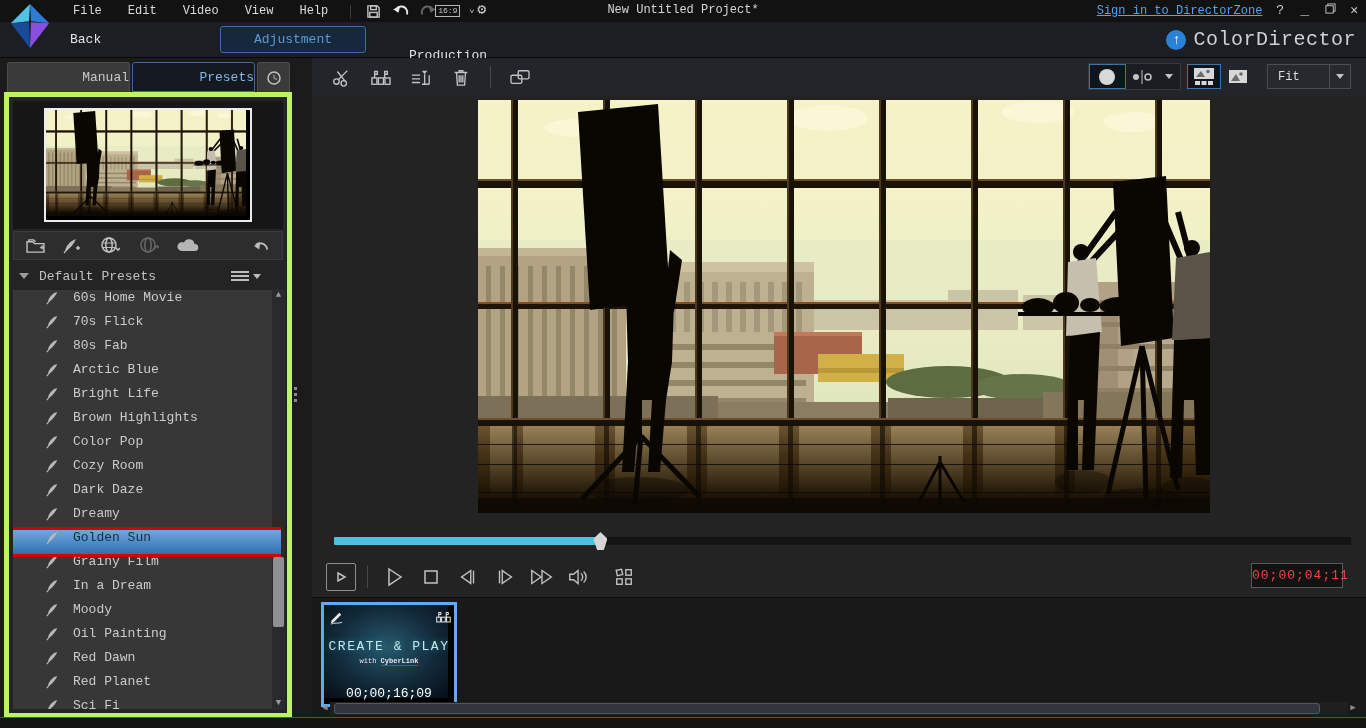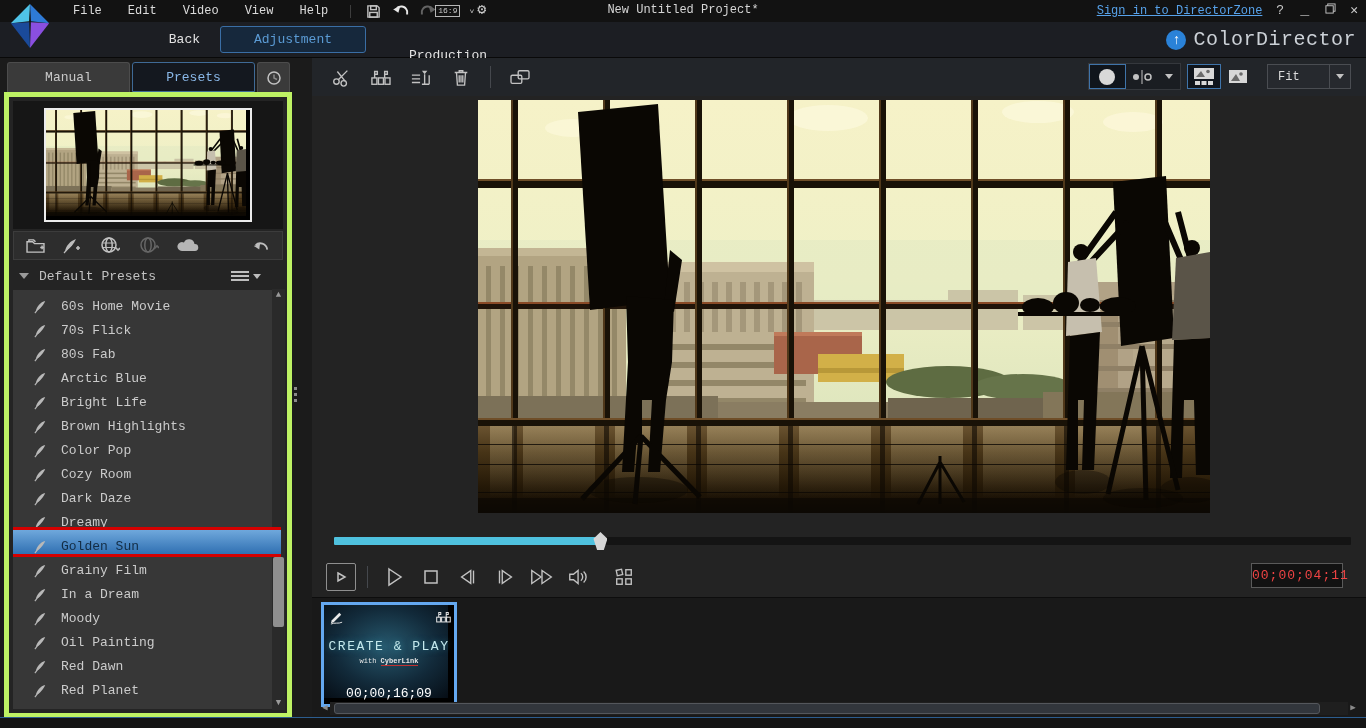--- a/index.html
+++ b/index.html
@@ -16,47 +16,47 @@
   .aspect-box{display:flex;align-items:center;gap:9px;color:#c9c9c9}
   .aspect-rect{border:1px solid #b5b5b5;font-size:8px;padding:0 2px;line-height:10px;color:#c9c9c9}
   .gear{font-size:15px;color:#c9c9c9;line-height:20px}
   .tb-title{position:absolute;left:50%;transform:translateX(-50%);top:3px;font-size:12px;color:#d6d6d6}
   .tb-right{position:absolute;right:8px;top:0;height:22px;display:flex;align-items:center;gap:14px}
   .signin{font-size:12px;color:#57a2ea;text-decoration:underline;cursor:pointer}
   .winbtn{color:#c9c9c9;font-size:13px;line-height:22px;cursor:pointer}
   
   .navbar{position:absolute;left:0;top:22px;right:0;height:35px;background:#1c1e23;border-bottom:1px solid #090909}
   .applogo{position:absolute;left:7px;top:1px;width:46px;height:52px;z-index:9}
-  .nav-back{position:absolute;left:70px;top:0;width:130px;height:35px;line-height:35px;text-align:right;font-size:13px;color:#e2e2e2;cursor:pointer}
+  .nav-back{position:absolute;left:70px;top:0;width:130px;height:35px;line-height:35px;text-align:left;font-size:13px;color:#e2e2e2;cursor:pointer}
   .nav-adj{position:absolute;left:220px;top:4px;width:144px;height:25px;line-height:25px;text-align:center;font-size:13px;
            color:#5b9bd5;background:#16283c;border:1px solid #3a6ea5;border-radius:3px;cursor:pointer}
   .nav-prod{position:absolute;left:383px;top:16px;width:130px;height:35px;line-height:35px;text-align:center;font-size:13px;color:#e2e2e2;cursor:pointer}
   .brand{position:absolute;right:10px;top:0;height:35px;display:flex;align-items:center;gap:7px}
   .brand-icon{width:20px;height:20px;border-radius:50%;background:#2a82d8;color:#fff;font-size:14px;line-height:20px;text-align:center;font-weight:bold}
   .brand-name{font-size:20px;color:#ccd1d7;letter-spacing:.5px}
   
   .leftpanel{position:absolute;left:4px;top:58px;width:288px;height:660px}
   .lp-tabs{position:absolute;left:3px;top:4px;height:31px;display:flex;gap:2px}
-  .lp-tab{width:123px;height:30px;line-height:30px;text-align:center;font-size:13px;color:#c9c9c9;
+  .lp-tab{width:123px;height:30px;line-height:30px;text-align:right;font-size:13px;color:#c9c9c9;
           background:#3a3a3a;border:1px solid #4c4c4c;border-bottom:none;border-radius:3px 3px 0 0;cursor:pointer;box-sizing:border-box}
   .lp-tab.active{background:#14181f;color:#8ab8e8;border:1px solid #3f6a96}
   .lp-tab.mini{width:33px;display:flex;align-items:center;justify-content:center}
   .lp-body{position:absolute;left:0;top:34px;right:0;bottom:0;background:#242424;border:5px solid #bef264;box-sizing:border-box}
   .lp-thumb{position:absolute;left:4px;top:4px;right:4px;height:128px;background:#161616;display:flex;align-items:center;justify-content:center}
   .thumb-frame{width:204px;height:110px;border:2px solid #ececec;background:#000;overflow:hidden}
   .lp-iconbar{position:absolute;left:4px;top:134px;right:4px;height:29px;background:#2d2d2d;border:1px solid #3c3c3c;
               display:flex;align-items:center;padding:0 10px;gap:15px;box-sizing:border-box}
   .lp-iconbar .grow{flex:1}
   .lp-header{position:absolute;left:0;top:166px;right:16px;height:26px;display:flex;align-items:center;padding:0 10px;box-sizing:border-box}
   .tri-down{width:0;height:0;border-left:5px solid transparent;border-right:5px solid transparent;border-top:6px solid #9a9a9a}
   .lp-header-label{margin-left:10px;font-size:13px;color:#c2c2c2;flex:1}
   .hamb{display:flex;align-items:center;gap:3px;cursor:pointer}
   .tri-sm{width:0;height:0;border-left:4px solid transparent;border-right:4px solid transparent;border-top:5px solid #bdbdbd}
   .lp-list{position:absolute;left:4px;top:193px;width:268px;bottom:4px;background:#373737;overflow:hidden}
-  .preset-row{height:24px;display:flex;align-items:flex-end;padding-left:20px;gap:13px;cursor:pointer;box-sizing:border-box}
+  .preset-row{height:24px;display:flex;align-items:flex-start;padding-left:32px;gap:13px;cursor:pointer;box-sizing:border-box}
   .preset-row .plabel{font-size:13px;color:#cbcbcb}
   .preset-row.selected{background:linear-gradient(#6fa8dc,#3070b2)}
   .preset-row.selected .plabel{color:#132c44}
   .preset-row.annotated{outline:3px solid #d40000;outline-offset:0;position:relative;z-index:3}
   .lp-scroll{position:absolute;right:2px;top:192px;width:13px;bottom:3px;background:#2a2a2a}
   .sc-arrow{position:absolute;left:0;width:13px;height:13px;color:#9a9a9a;font-size:9px;line-height:13px;text-align:center;cursor:pointer}
   .sc-thumb{position:absolute;left:1px;right:1px;top:268px;height:70px;background:#8f8f8f;border-radius:2px;cursor:pointer}
   .grip{position:absolute;left:293px;top:384px;width:4px;height:30px}
   .grip i{display:block;width:3px;height:3px;background:#8a8a8a;margin:3px auto}
   

